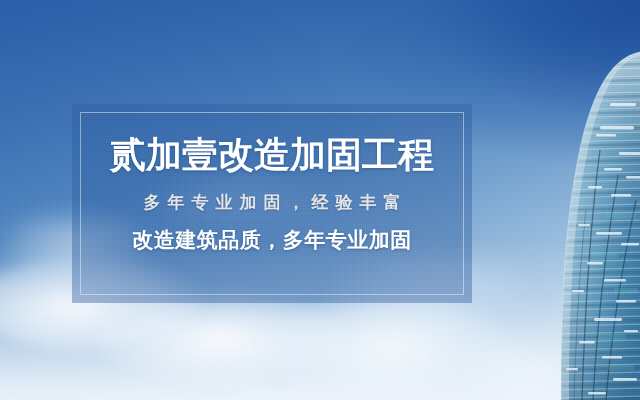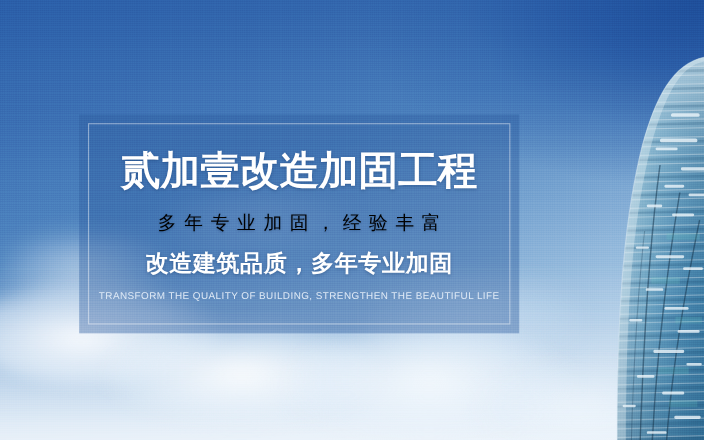--- a/index.html
+++ b/index.html
@@ -132,22 +132,22 @@
     font-weight: bold;
     color: #ffffff;
     letter-spacing: 0px;
     white-space: nowrap;
     text-shadow: 0 1px 3px rgba(10,40,90,0.35);
   }
   .subline {
     margin-top: 17px;
     font-size: 17px;
     line-height: 22px;
-    font-weight: normal;
-    color: #000000;
+    font-weight: bold;
+    color: #e5e5e5;
     letter-spacing: 7px;
     padding-left: 7px;
     white-space: nowrap;
     text-shadow: 0 1px 2px rgba(10,40,90,0.30);
   }
   .tagline {
     margin-top: 13px;
     font-size: 21px;
     line-height: 26px;
     font-weight: bold;
@@ -362,18 +362,17 @@
                C 562 306, 561 356, 561 400" fill="none" stroke="#dcebf4" stroke-opacity="0.55" stroke-width="1"></path>
     </svg>
   </div>
 
   <div class="panel">
     <div class="panel-inner-border"></div>
     <div class="panel-content">
       <div class="headline">贰加壹改造加固工程</div>
       <div class="subline">多年专业加固，经验丰富</div>
       <div class="tagline">改造建筑品质，多年专业加固</div>
-      <div class="eng-caption">TRANSFORM THE QUALITY OF BUILDING, STRENGTHEN THE BEAUTIFUL LIFE</div>
     </div>
   </div>
 
   <div class="grain"></div>
 </div>
 
 </body></html>

